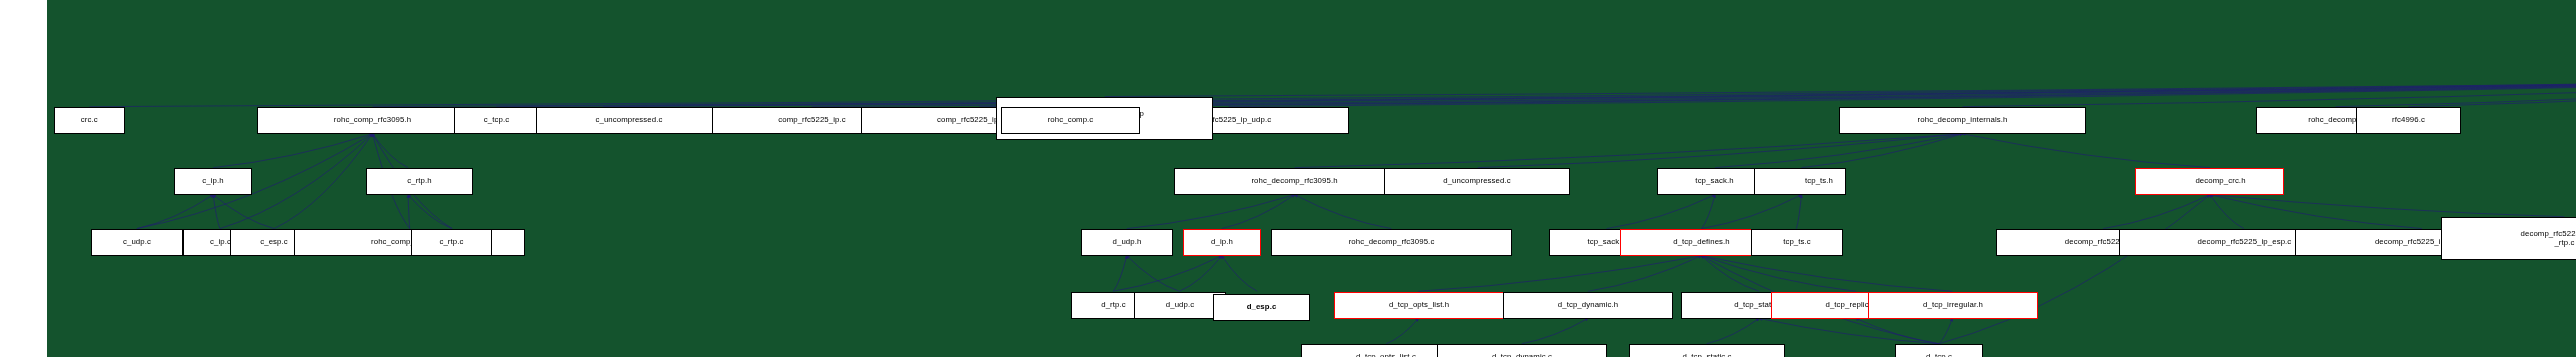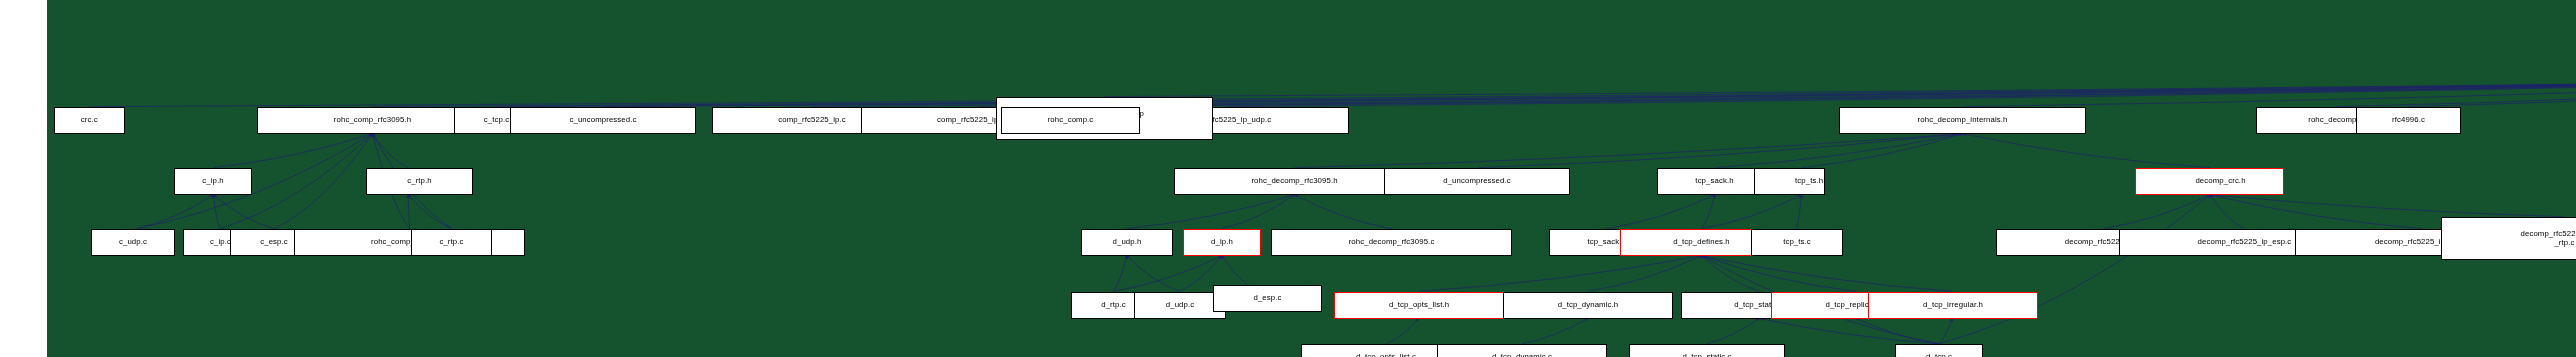--- a/index.html
+++ b/index.html
@@ -119,57 +119,57 @@
       <path d="M 3032.5 337.5 Q 3111.25 325 3190 287.5" fill="none" stroke="#1f1f6e" stroke-width="1" marker-end="url(#arrow)"></path>
       <path d="M 3240 337.5 Q 3215 325 3190 287.5" fill="none" stroke="#1f1f6e" stroke-width="1" marker-end="url(#arrow)"></path>
       <path d="M 3502.5 337.5 Q 3346.25 325 3190 287.5" fill="none" stroke="#1f1f6e" stroke-width="1" marker-end="url(#arrow)"></path>
       <path d="M 3712.5 320 Q 3451.25 311.875 3190 287.5" fill="none" stroke="#1f1f6e" stroke-width="1" marker-end="url(#arrow)"></path>
       <path d="M 2790 507.5 Q 2990 452.5 3190 287.5" fill="none" stroke="#1f1f6e" stroke-width="1" marker-end="url(#arrow)"></path>
     </svg>
   <div id="node-layer">
       <div class="gnode" style="left: 6.8px; top: 107px; width: 71px; height: 27px;"><span class="gnode-label">crc.c</span></div>
       <div class="gnode" style="left: 210px; top: 107px; width: 231px; height: 27px;"><span class="gnode-label">rohc_comp_rfc3095.h</span></div>
       <div class="gnode" style="left: 407px; top: 107px; width: 85px; height: 27px;"><span class="gnode-label">c_tcp.c</span></div>
-      <div class="gnode" style="left: 463px; top: 107px; width: 186px; height: 27px;"><span class="gnode-label">c_uncompressed.c</span></div>
+      <div class="gnode" style="left: 489px; top: 107px; width: 186px; height: 27px;"><span class="gnode-label">c_uncompressed.c</span></div>
       <div class="gnode" style="left: 665px; top: 107px; width: 200px; height: 27px;"><span class="gnode-label">comp_rfc5225_ip.c</span></div>
       <div class="gnode" style="left: 814px; top: 107px; width: 237px; height: 27px;"><span class="gnode-label">comp_rfc5225_ip_esp.c</span></div>
       <div class="gnode" style="left: 1061px; top: 107px; width: 241px; height: 27px;"><span class="gnode-label">comp_rfc5225_ip_udp.c</span></div>
       <div class="gnode" style="left: 949px; top: 97px; width: 217px; height: 43px;"><span class="gnode-label">comp_rfc5225_ip_udp
 _rtp.c</span></div>
       <div class="gnode" style="left: 954px; top: 107px; width: 139px; height: 27px;"><span class="gnode-label">rohc_comp.c</span></div>
       <div class="gnode" style="left: 1792px; top: 107px; width: 247px; height: 27px;"><span class="gnode-label">rohc_decomp_internals.h</span></div>
       <div class="gnode" style="left: 2209px; top: 107px; width: 159px; height: 27px;"><span class="gnode-label">rohc_decomp.c</span></div>
       <div class="gnode" style="left: 2309px; top: 107px; width: 105px; height: 27px;"><span class="gnode-label">rfc4996.c</span></div>
       <div class="gnode" style="left: 2556px; top: 107px; width: 186px; height: 27px;"><span class="gnode-label">feedback_create.c</span></div>
       <div class="gnode" style="left: 127px; top: 168px; width: 78px; height: 27px;"><span class="gnode-label">c_ip.h</span></div>
       <div class="gnode" style="left: 319px; top: 168px; width: 107px; height: 27px;"><span class="gnode-label">c_rtp.h</span></div>
       <div class="gnode" style="left: 1127px; top: 168px; width: 241px; height: 27px;"><span class="gnode-label">rohc_decomp_rfc3095.h</span></div>
       <div class="gnode" style="left: 1337px; top: 168px; width: 186px; height: 27px;"><span class="gnode-label">d_uncompressed.c</span></div>
       <div class="gnode" style="left: 1610px; top: 168px; width: 115px; height: 27px;"><span class="gnode-label">tcp_sack.h</span></div>
-      <div class="gnode" style="left: 1707px; top: 168px; width: 71px; height: 27px; padding-left: 40px;"><span class="gnode-label">tcp_ts.h</span></div>
+      <div class="gnode" style="left: 1707px; top: 168px; width: 92px; height: 27px; padding-left: 40px;"><span class="gnode-label">tcp_ts.h</span></div>
       <div class="gnode redborder" style="left: 2088px; top: 168px; width: 149px; height: 27px; padding-left: 24px;"><span class="gnode-label">decomp_crc.h</span></div>
       <div class="gnode" style="left: 1034px; top: 229px; width: 92px; height: 27px;"><span class="gnode-label">d_udp.h</span></div>
       <div class="gnode redborder" style="left: 1136px; top: 229px; width: 78px; height: 27px;"><span class="gnode-label">d_ip.h</span></div>
       <div class="gnode" style="left: 1224px; top: 229px; width: 241px; height: 27px;"><span class="gnode-label">rohc_decomp_rfc3095.c</span></div>
       <div class="gnode" style="left: 1502px; top: 229px; width: 115px; height: 27px;"><span class="gnode-label">tcp_sack.c</span></div>
       <div class="gnode redborder" style="left: 1573px; top: 229px; width: 163px; height: 27px;"><span class="gnode-label">d_tcp_defines.h</span></div>
       <div class="gnode" style="left: 1704px; top: 229px; width: 92px; height: 27px;"><span class="gnode-label">tcp_ts.c</span></div>
       <div class="gnode" style="left: 1949px; top: 229px; width: 214px; height: 27px;"><span class="gnode-label">decomp_rfc5225_ip.c</span></div>
       <div class="gnode" style="left: 2072px; top: 229px; width: 251px; height: 27px;"><span class="gnode-label">decomp_rfc5225_ip_esp.c</span></div>
       <div class="gnode" style="left: 2248px; top: 229px; width: 254px; height: 27px;"><span class="gnode-label">decomp_rfc5225_ip_udp.c</span></div>
       <div class="gnode" style="left: 2394px; top: 217px; width: 247px; height: 43px;"><span class="gnode-label">decomp_rfc5225_ip_udp
 _rtp.c</span></div>
-      <div class="gnode" style="left: 44px; top: 229px; width: 84px; height: 27px;"><span class="gnode-label">c_udp.c</span></div>
+      <div class="gnode" style="left: 44px; top: 229px; width: 92px; height: 27px;"><span class="gnode-label">c_udp.c</span></div>
       <div class="gnode" style="left: 136px; top: 229px; width: 75px; height: 27px;"><span class="gnode-label">c_ip.c</span></div>
       <div class="gnode" style="left: 183px; top: 229px; width: 88px; height: 27px;"><span class="gnode-label">c_esp.c</span></div>
       <div class="gnode" style="left: 247px; top: 229px; width: 231px; height: 27px;"><span class="gnode-label">rohc_comp_rfc3095.c</span></div>
       <div class="gnode" style="left: 364px; top: 229px; width: 81px; height: 27px;"><span class="gnode-label">c_rtp.c</span></div>
       <div class="gnode" style="left: 1024px; top: 292px; width: 85px; height: 27px;"><span class="gnode-label">d_rtp.c</span></div>
       <div class="gnode" style="left: 1087px; top: 292px; width: 92px; height: 27px;"><span class="gnode-label">d_udp.c</span></div>
-      <div class="gnode" style="left: 1166px; top: 285px; width: 109px; height: 27px;"><span class="gnode-label">d_esp.c</span></div>
+      <div class="gnode" style="left: 1166px; top: 294px; width: 97px; height: 27px; font-weight: bold;"><span class="gnode-label">d_esp.c</span></div>
       <div class="gnode redborder" style="left: 1287px; top: 292px; width: 170px; height: 27px;"><span class="gnode-label">d_tcp_opts_list.h</span></div>
       <div class="gnode" style="left: 1456px; top: 292px; width: 170px; height: 27px;"><span class="gnode-label">d_tcp_dynamic.h</span></div>
       <div class="gnode" style="left: 1634px; top: 292px; width: 156px; height: 27px;"><span class="gnode-label">d_tcp_static.h</span></div>
       <div class="gnode redborder" style="left: 1724px; top: 292px; width: 170px; height: 27px;"><span class="gnode-label">d_tcp_replicate.h</span></div>
       <div class="gnode redborder" style="left: 1821px; top: 292px; width: 170px; height: 27px;"><span class="gnode-label">d_tcp_irregular.h</span></div>
       <div class="gnode" style="left: 1254px; top: 344px; width: 170px; height: 27px;"><span class="gnode-label">d_tcp_opts_list.c</span></div>
       <div class="gnode" style="left: 1390px; top: 344px; width: 170px; height: 27px;"><span class="gnode-label">d_tcp_dynamic.c</span></div>
       <div class="gnode" style="left: 1582px; top: 344px; width: 156px; height: 27px;"><span class="gnode-label">d_tcp_static.c</span></div>
       <div class="gnode" style="left: 1848px; top: 344px; width: 88px; height: 27px;"><span class="gnode-label">d_tcp.c</span></div>
     </div>

